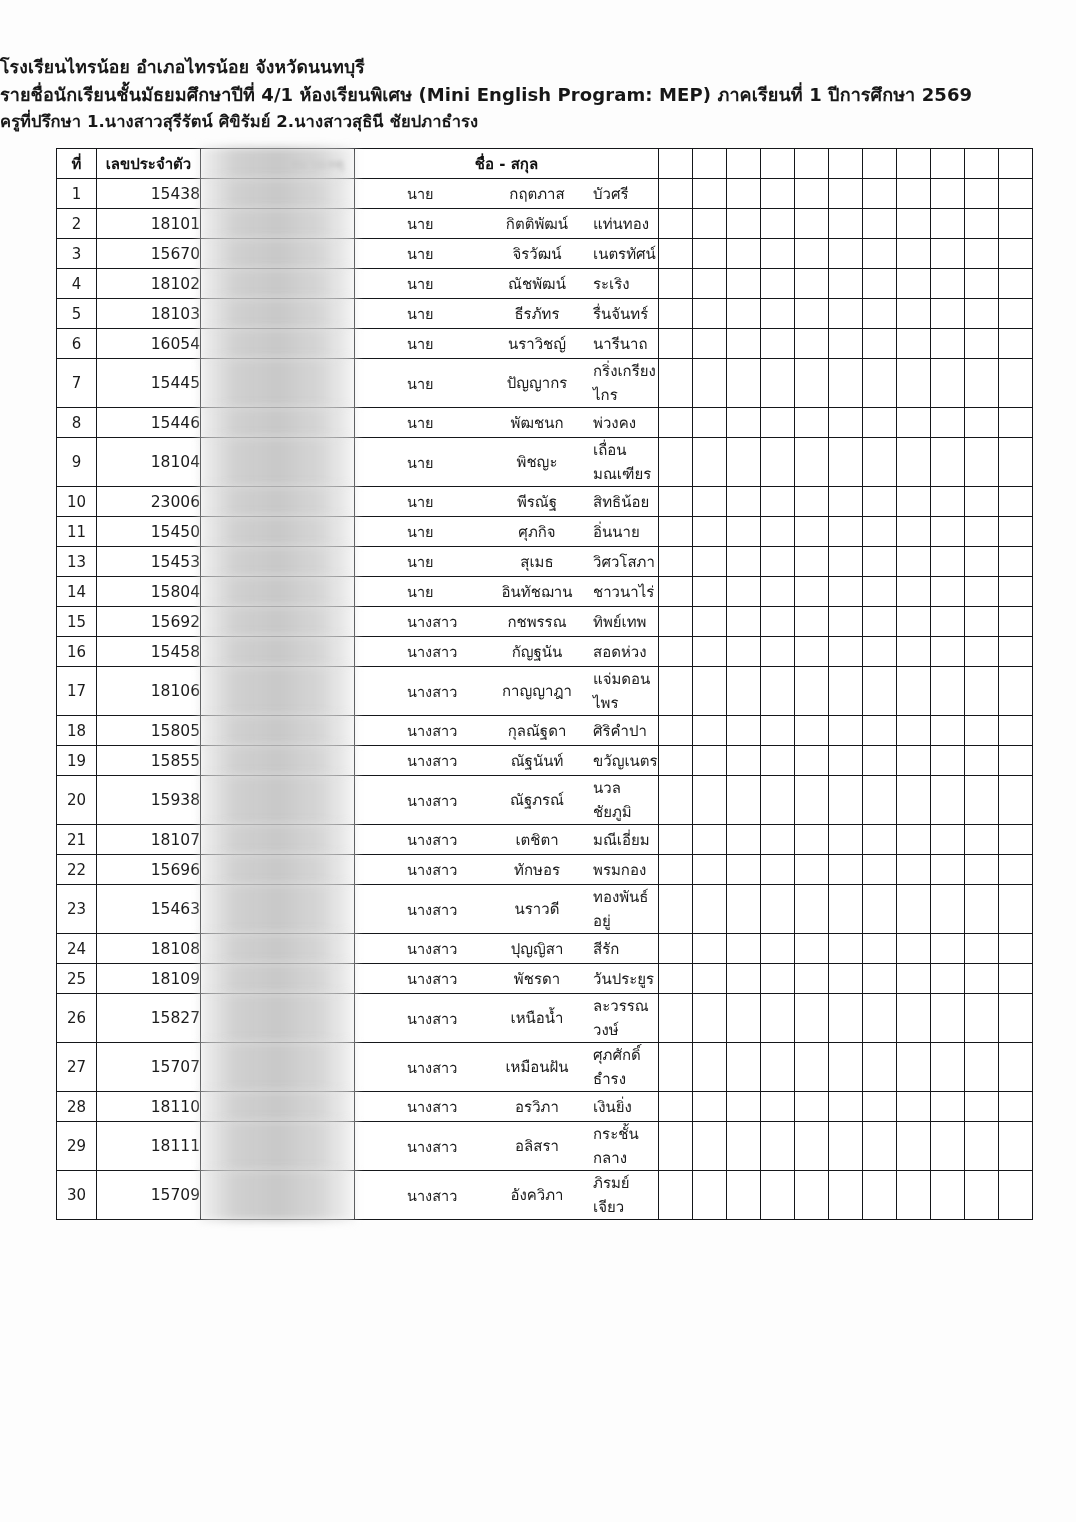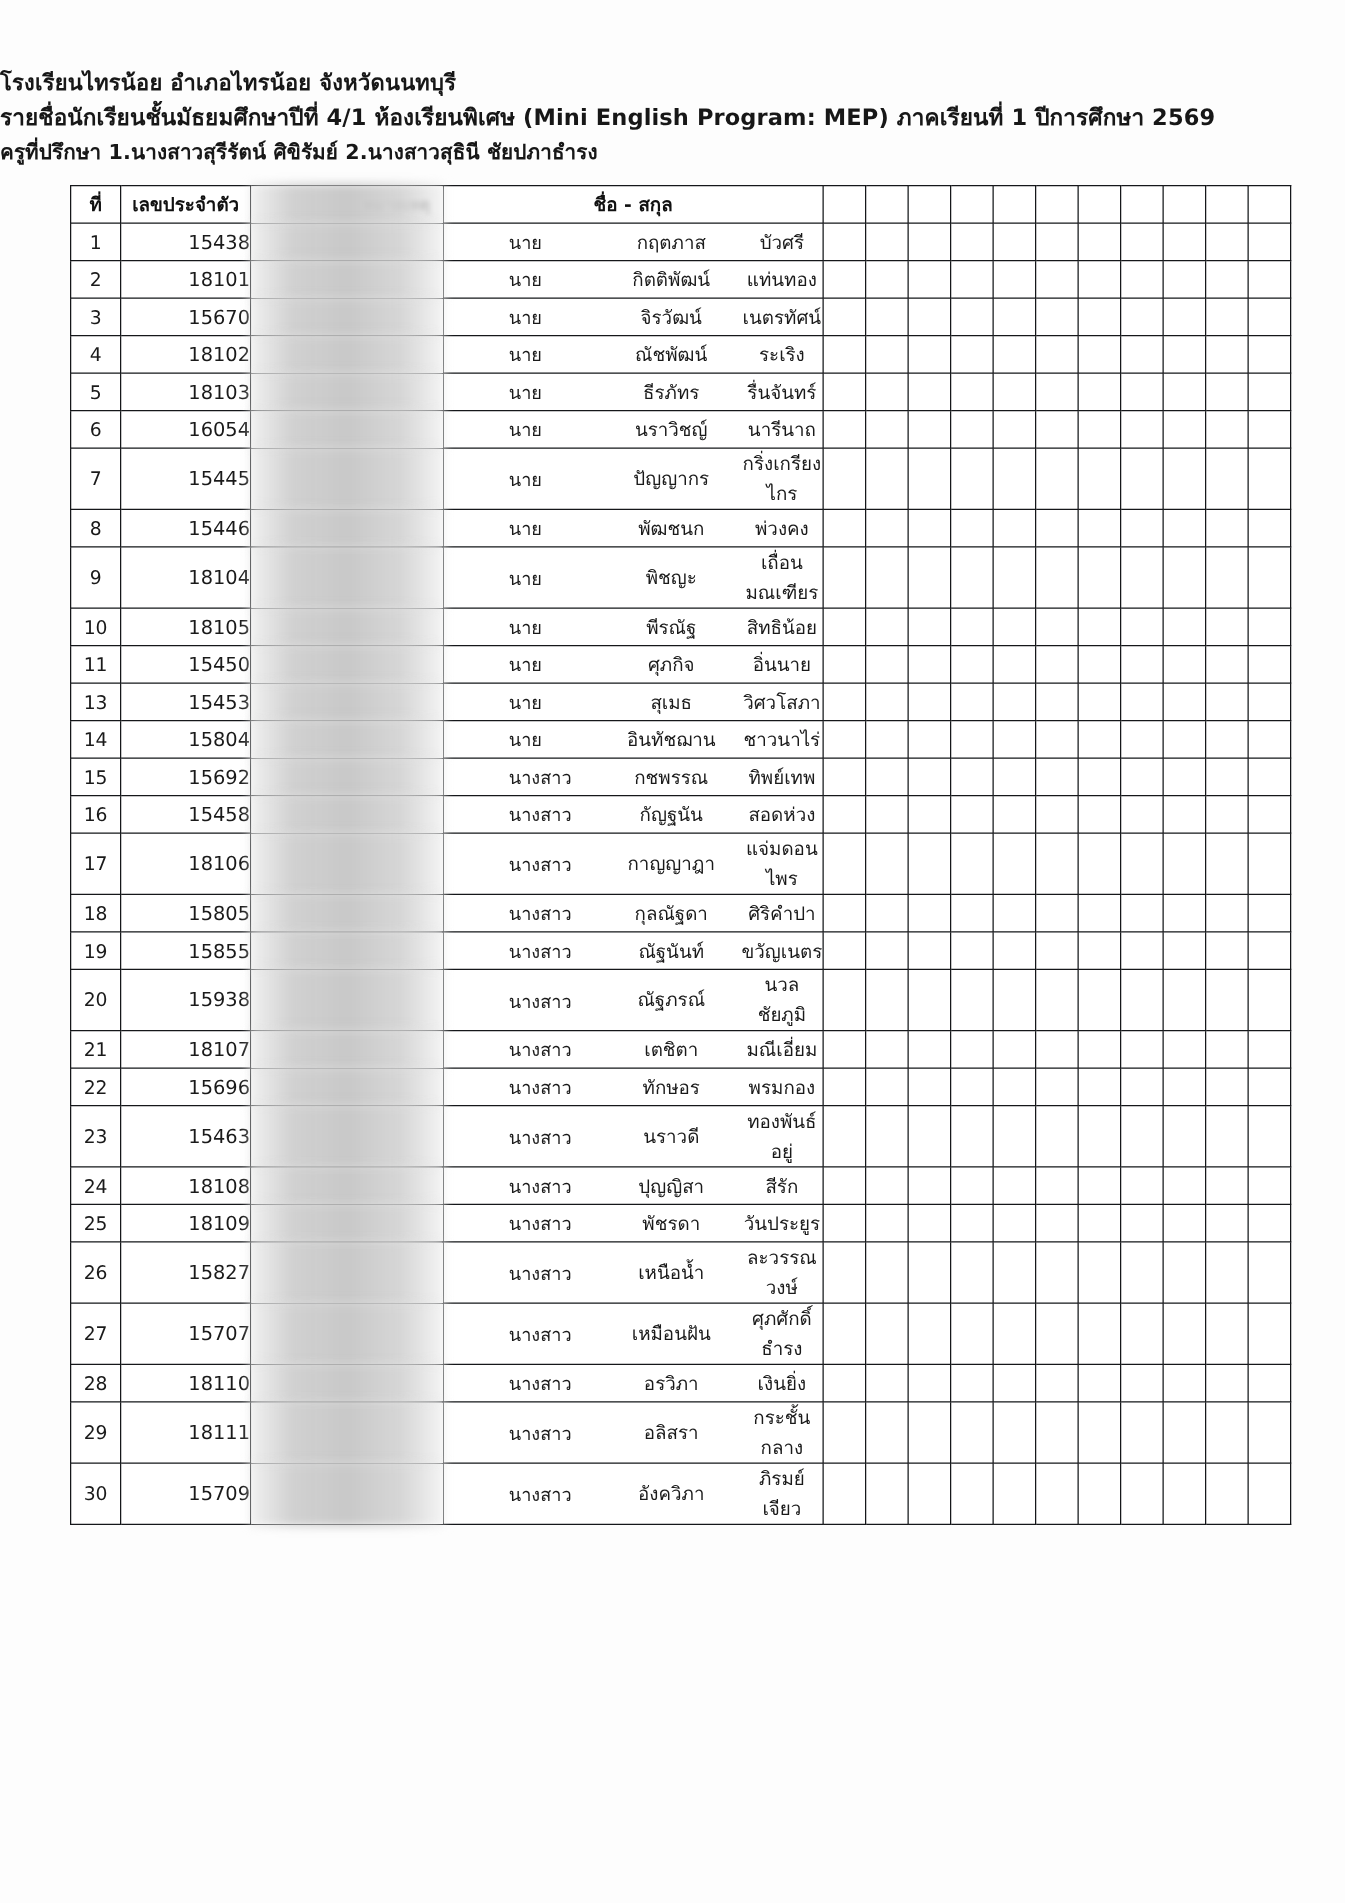--- a/index.html
+++ b/index.html
@@ -135,21 +135,21 @@
   }
   .nm-first {
     flex: 0 0 112px;
     font-size: 15px;
     text-align: center;
     font-family: Liberation Serif, serif;
   }
   .nm-last {
     flex: 1 1 auto;
     font-size: 15px;
-    text-align: center;
+    text-align: left;
   }
   .hcell-name { font-size: 15px; }
 
   .blank-cell { background: #ffffff; }
 </style>
 </head>
 <body>
 
 <div class="page"></div>
 
@@ -420,21 +420,21 @@
         <td class="blank-cell"></td>
         <td class="blank-cell"></td>
         <td class="blank-cell"></td>
         <td class="blank-cell"></td>
         <td class="blank-cell"></td>
         <td class="blank-cell"></td>
         <td class="blank-cell"></td>
       </tr>
       <tr>
         <td class="cell-no">10</td>
-        <td class="cell-id">18105</td>
+        <td class="cell-id">23006</td>
         <td class="cell-redact">
           <span class="redact-fill"></span>
         </td>
         <td>
           <div class="name-grid">
             <span class="nm-title">นาย</span>
             <span class="nm-first">พีรณัฐ</span>
             <span class="nm-last">สิทธิน้อย</span>
           </div>
         </td>

